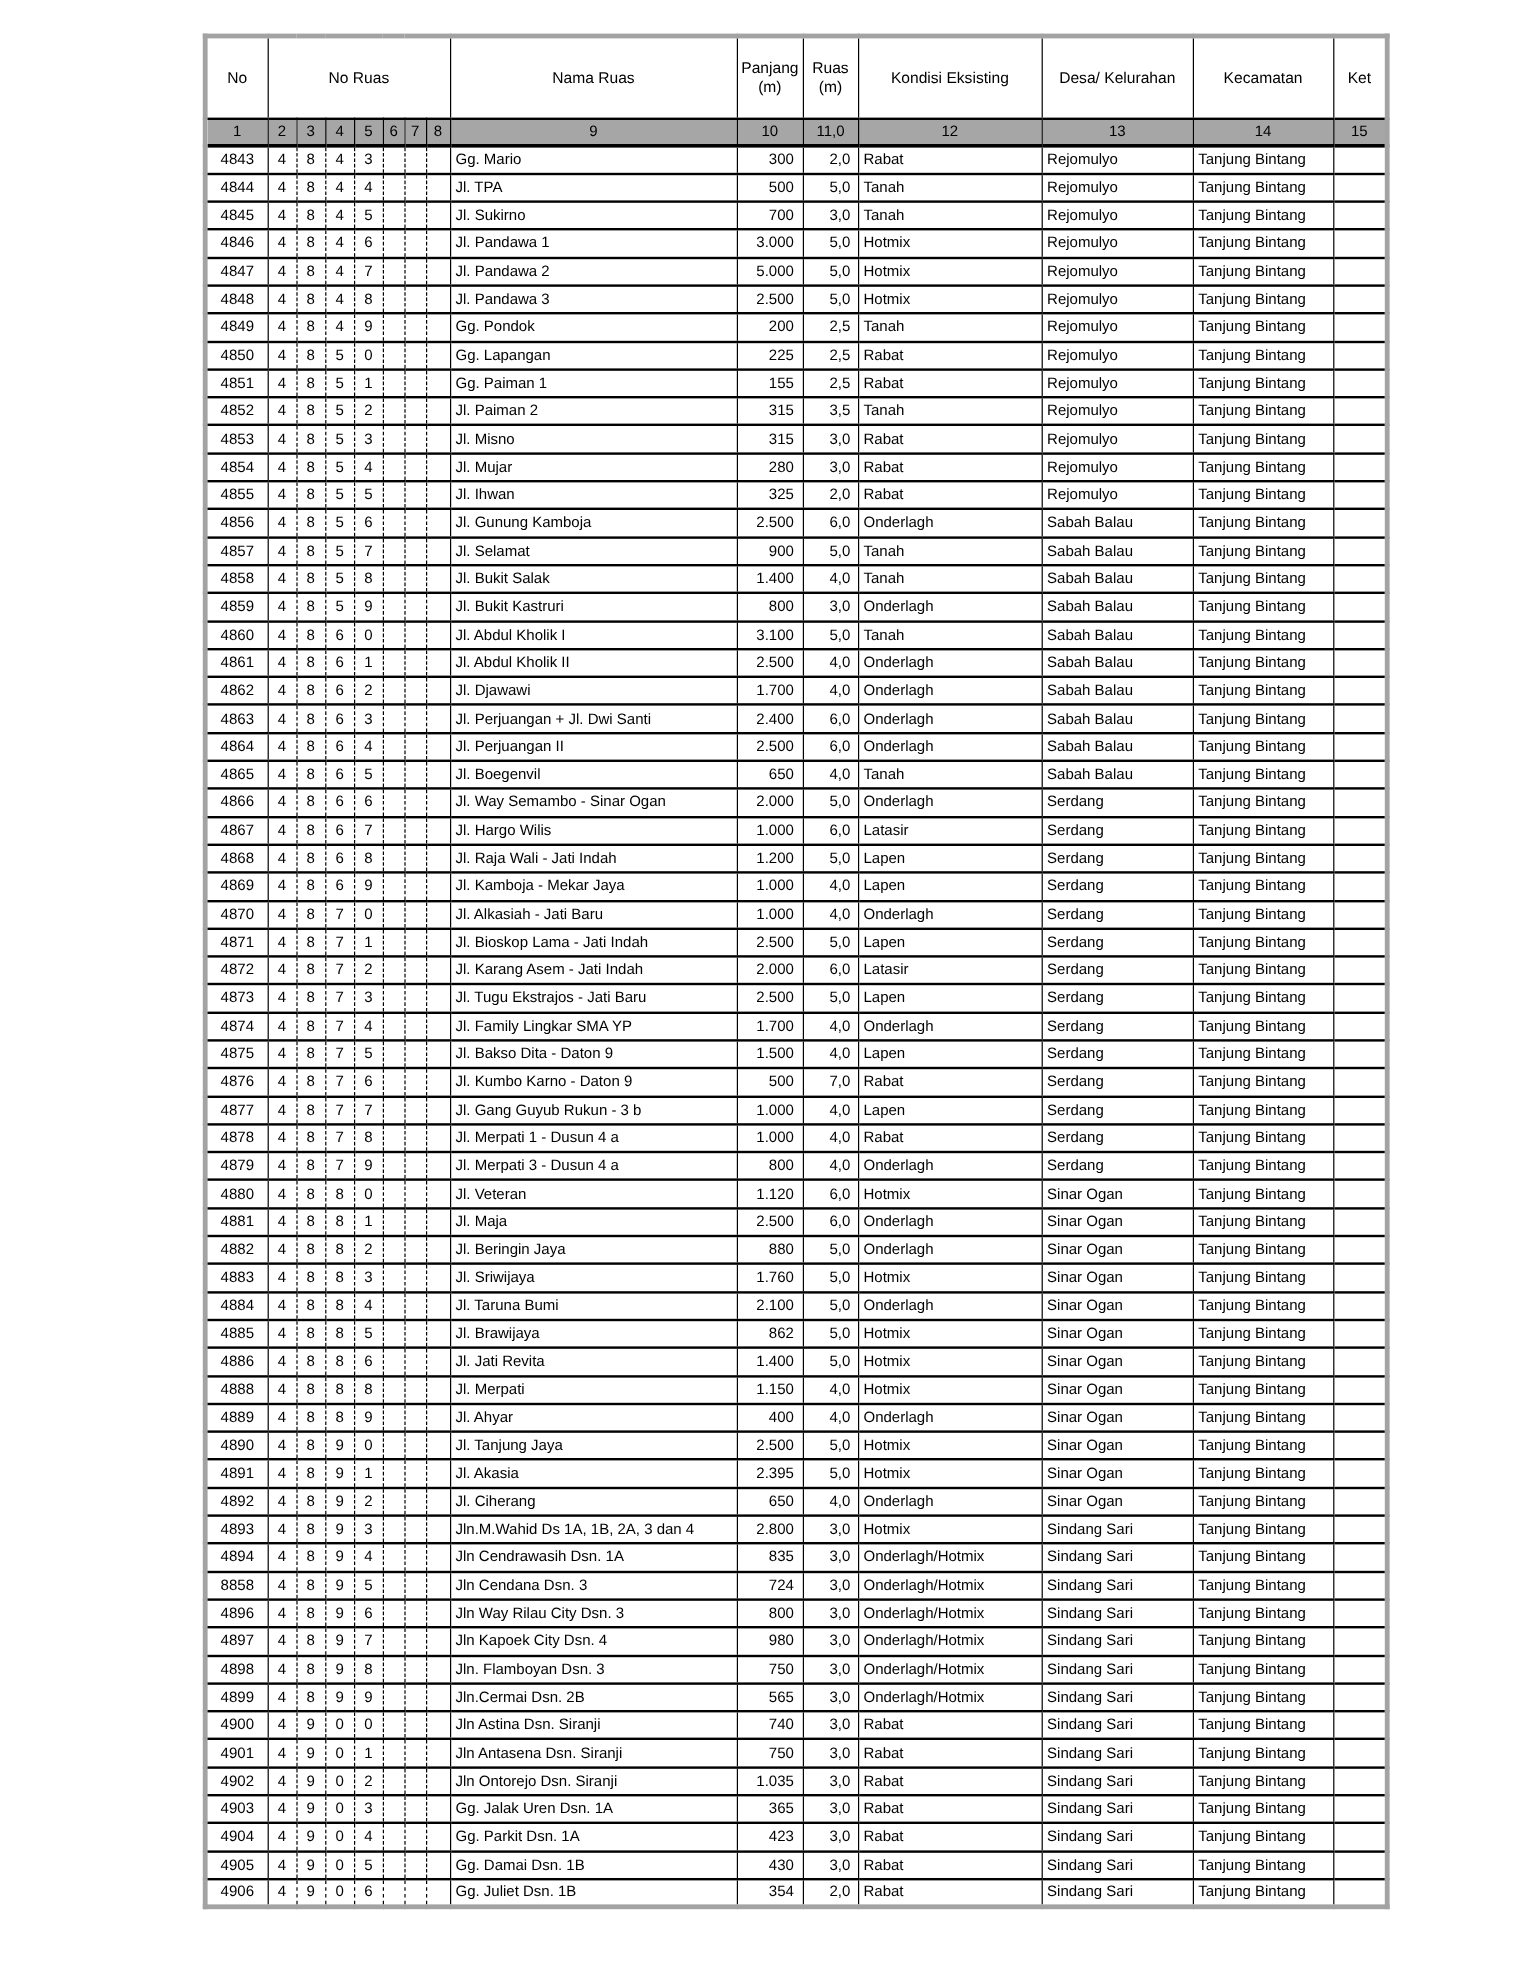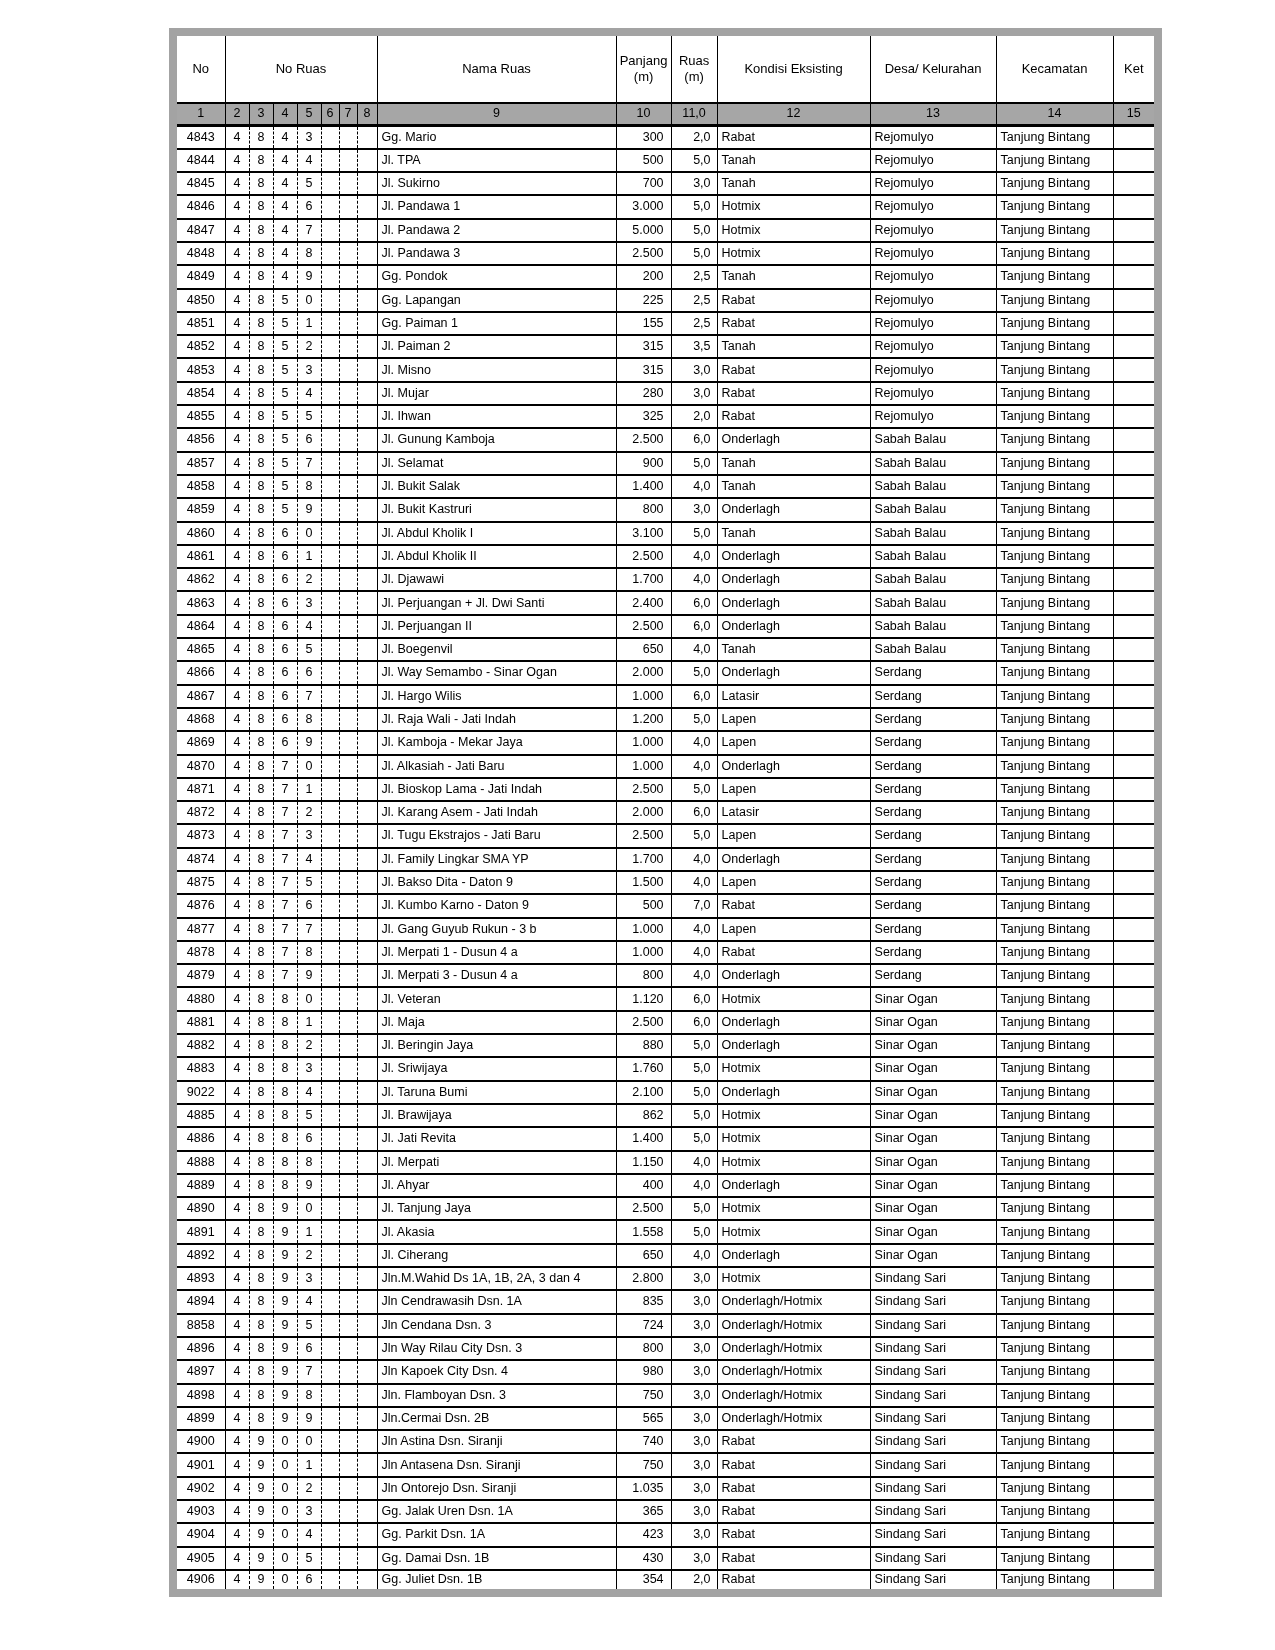--- a/index.html
+++ b/index.html
@@ -22,21 +22,21 @@
     height: 1650px;
     background: #ffffff;
   }
   table.road-table {
     position: absolute;
     left: 169px;
     top: 28px;
     width: 985px;
     border-collapse: collapse;
     table-layout: fixed;
-    border: 8px solid #a3a3a3;
+    border: 4px solid #a3a3a3;
   }
   th, td {
     border: 1px solid #000;
     font-weight: normal;
     overflow: hidden;
     white-space: nowrap;
     padding: 0;
     vertical-align: middle;
     font-size: 12.5px;
     line-height: 1.05;
@@ -828,21 +828,21 @@
           <td class="c-ruas"></td>
           <td class="c-nama">Jl. Sriwijaya</td>
           <td class="c-panjang">1.760</td>
           <td class="c-lebar">5,0</td>
           <td class="c-kondisi">Hotmix</td>
           <td class="c-desa">Sinar Ogan</td>
           <td class="c-kecamatan">Tanjung Bintang</td>
           <td class="c-ket"></td>
         </tr>
         <tr>
-          <td class="c-no">9022</td>
+          <td class="c-no">4884</td>
           <td class="c-ruas">4</td>
           <td class="c-ruas">8</td>
           <td class="c-ruas">8</td>
           <td class="c-ruas">4</td>
           <td class="c-ruas"></td>
           <td class="c-ruas"></td>
           <td class="c-ruas"></td>
           <td class="c-nama">Jl. Taruna Bumi</td>
           <td class="c-panjang">2.100</td>
           <td class="c-lebar">5,0</td>
@@ -939,21 +939,21 @@
         <tr>
           <td class="c-no">4891</td>
           <td class="c-ruas">4</td>
           <td class="c-ruas">8</td>
           <td class="c-ruas">9</td>
           <td class="c-ruas">1</td>
           <td class="c-ruas"></td>
           <td class="c-ruas"></td>
           <td class="c-ruas"></td>
           <td class="c-nama">Jl. Akasia</td>
-          <td class="c-panjang">1.558</td>
+          <td class="c-panjang">2.395</td>
           <td class="c-lebar">5,0</td>
           <td class="c-kondisi">Hotmix</td>
           <td class="c-desa">Sinar Ogan</td>
           <td class="c-kecamatan">Tanjung Bintang</td>
           <td class="c-ket"></td>
         </tr>
         <tr>
           <td class="c-no">4892</td>
           <td class="c-ruas">4</td>
           <td class="c-ruas">8</td>

